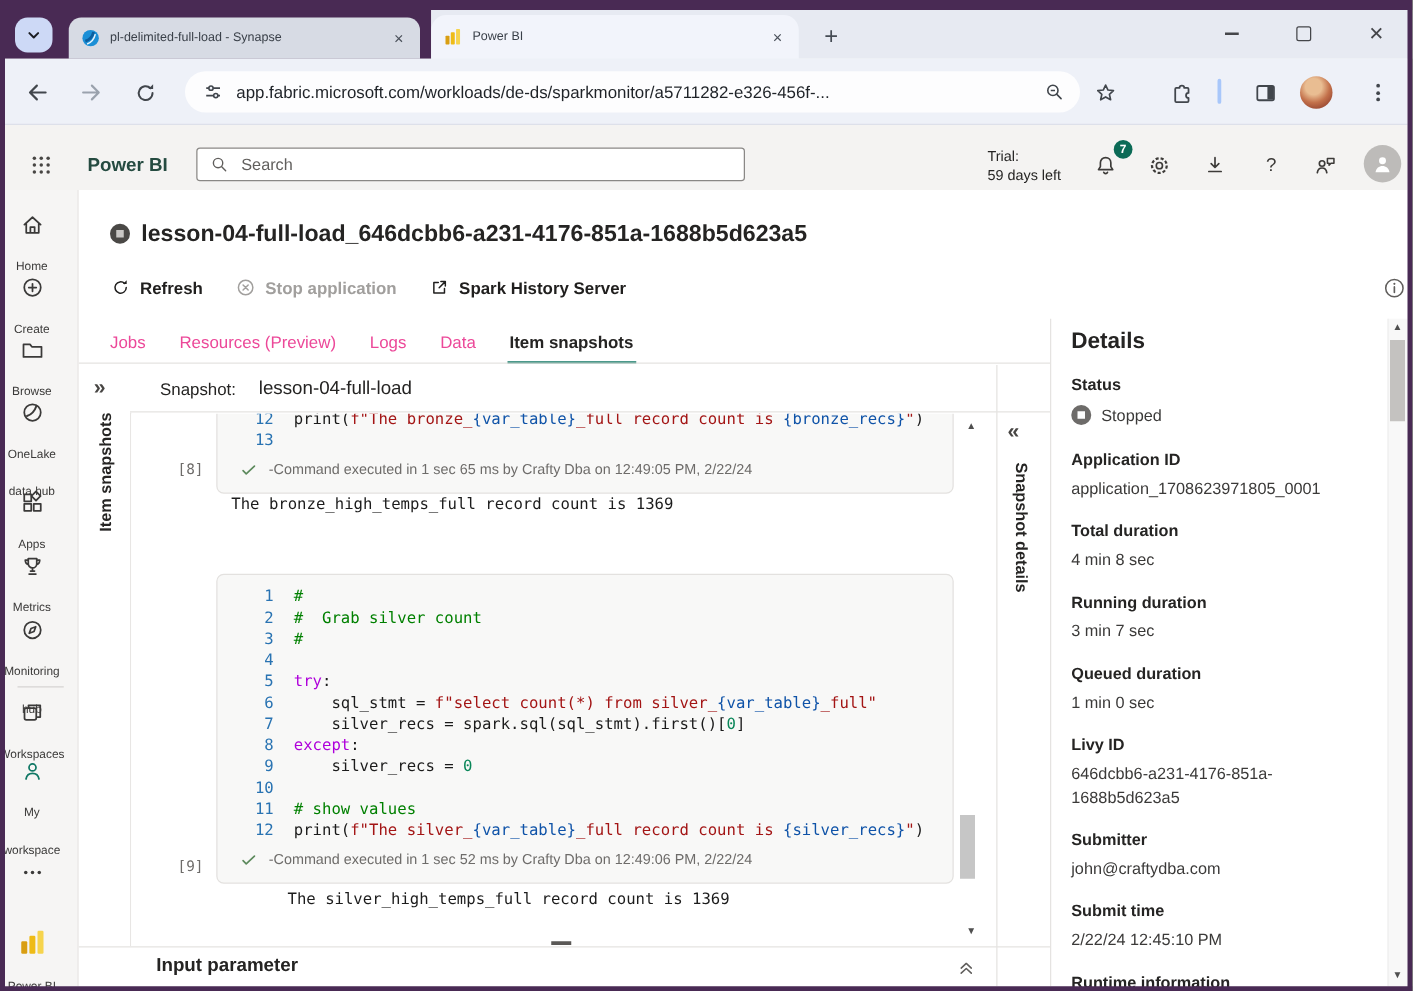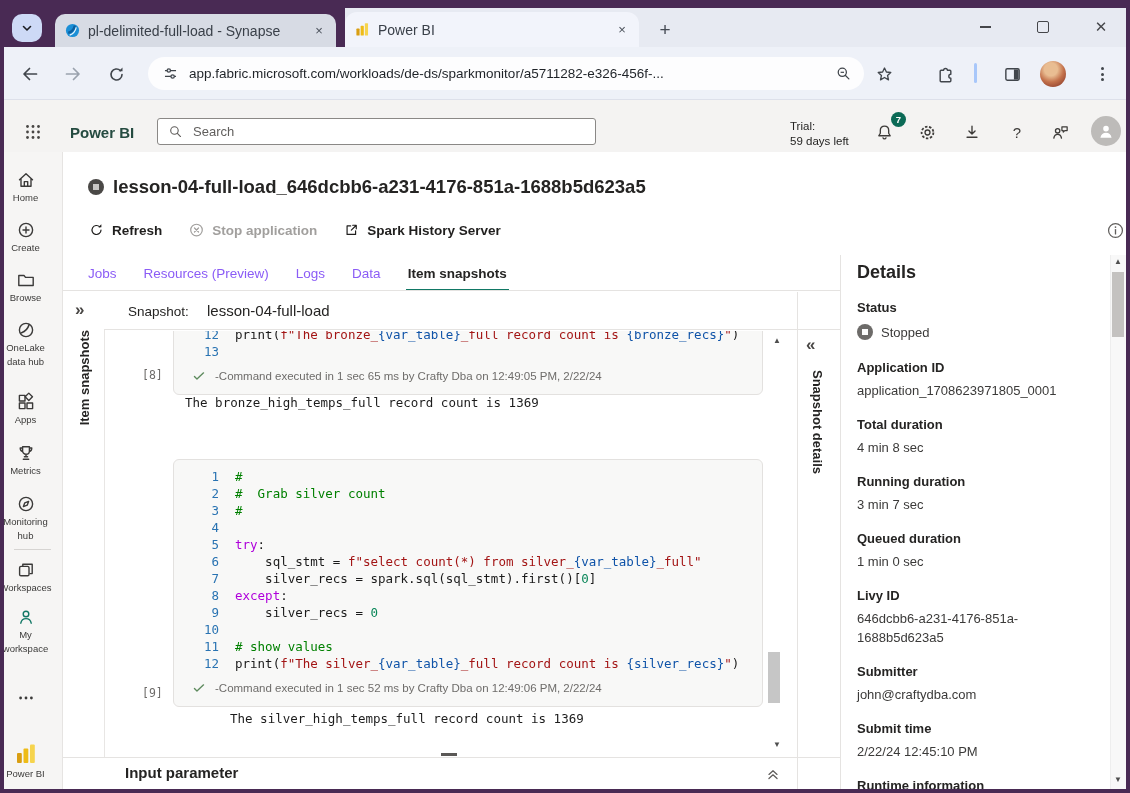--- a/index.html
+++ b/index.html
@@ -13,21 +13,21 @@
   #frame-left{left:0;top:8px;width:4px;height:785px;background:#492a54;}
   #frame-right{left:1126px;top:8px;width:4px;height:785px;background:#492a54;z-index:40;}
   #frame-bottom{left:0;top:789px;width:1130px;height:4px;background:#492a54;z-index:41;}
   #strip-purple{left:0;top:8px;width:345px;height:39px;background:#492a54;}
   #strip-light{left:345px;top:8px;width:785px;height:39px;background:#e7eaf2;}
   #tab-search-btn{left:12px;top:14px;width:30px;height:28px;border-radius:10px;background:#cdd9f6;
     display:flex;align-items:center;justify-content:center;}
   .btab{display:flex;align-items:center;gap:8px;padding:0 8px 0 10px;box-sizing:border-box;}
   #tab-inactive{left:55px;top:14px;width:281px;height:33px;background:#d7dbe4;border-radius:10px 10px 0 0;}
   #tab-active{left:345px;top:12px;width:294px;height:35px;background:#f2f4fb;border-radius:12px 12px 0 0;}
-  .btab .t-title{font-size:14px;color:#3a4049;white-space:nowrap;overflow:hidden;flex:1;}
+  .btab .t-title{font-size:10px;color:#3a4049;white-space:nowrap;overflow:hidden;flex:1;}
   .t-close{width:18px;height:18px;border-radius:50%;display:flex;align-items:center;justify-content:center;
     color:#4a505a;font-size:13px;line-height:1;flex:none;}
   #new-tab-btn{left:652px;top:17px;width:26px;height:26px;color:#454b54;font-size:19px;
     display:flex;align-items:center;justify-content:center;}
   .winctl{width:34px;height:26px;top:14px;display:flex;align-items:center;justify-content:center;color:#45464a;}
   #win-min{left:968px;} #win-max{left:1026px;} #win-close{left:1084px;font-size:15px;}
   #win-min .bar{width:11px;height:1.4px;background:#45464a;}
   #win-max .sq{width:10px;height:10px;border:1.3px solid #45464a;border-radius:2px;}
 
   
@@ -52,41 +52,41 @@
   #trial{left:790px;top:119px;font-size:11.5px;color:#252423;line-height:15px;}
   .hd-ic{position:absolute;top:121px;width:22px;height:22px;display:flex;align-items:center;justify-content:center;color:#3d3b39;}
   #badge{left:891px;top:112px;width:15px;height:15px;border-radius:50%;background:#0b6a56;color:#fff;
     font-size:9.5px;font-weight:700;display:flex;align-items:center;justify-content:center;z-index:5;}
   #help-ic{font-size:15px;color:#3d3b39;}
   #app-avatar{left:1091px;top:116px;width:30px;height:30px;border-radius:50%;background:#bdbbb9;
     display:flex;align-items:center;justify-content:center;}
 
   
   #rail{left:4px;top:152px;width:59px;height:637px;background:#f6f5f4;border-right:1px solid #e6e4e2;box-sizing:border-box;}
-  .rail-item{position:absolute;left:0;width:43px;display:flex;flex-direction:column;align-items:center;}
+  .rail-item{position:absolute;left:0;width:43px;display:flex;flex-direction:column;align-items:center;gap:16px;}
   .rail-icon{width:20px;height:20px;color:#3b3a39;}
   .rail-item.accent .rail-icon{color:#117865;}
   .rail-label{font-size:9.5px;color:#3b3a39;line-height:11.5px;text-align:center;margin-top:2px;}
   #rail-divider{left:14px;top:549px;width:37px;height:1px;background:#d6d4d2;}
 
   
   #main-bg{left:63px;top:152px;width:1063px;height:637px;background:#fff;}
   #page-title-row{left:88px;top:176px;display:flex;align-items:center;gap:9px;}
   .stop-dot{width:16px;height:16px;border-radius:50%;background:#4a4846;display:flex;align-items:center;justify-content:center;flex:none;}
   .stop-dot i{width:6px;height:6px;background:#c8c6c4;}
   #page-title{font-size:18.5px;font-weight:700;color:#252423;}
   #action-bar{left:88px;top:218px;display:flex;align-items:center;gap:26px;height:24px;}
   .action-btn{display:flex;align-items:center;gap:7px;color:#201f1e;}
   .action-btn .a-icon{width:17px;height:17px;display:flex;align-items:center;justify-content:center;}
   .action-btn .a-label{font-size:13.5px;font-weight:600;}
   .action-btn.disabled{color:#a19f9d;cursor:default;}
   #info-ic{left:1106px;top:221px;width:19px;height:19px;color:#605e5c;}
 
   #tabs-row{left:88px;top:255px;height:36px;display:flex;gap:27px;align-items:stretch;}
-  .tab{position:relative;display:flex;align-items:center;font-size:13.5px;color:#8b5cf6;}
+  .tab{position:relative;display:flex;align-items:center;font-size:13.5px;color:#ec4899;}
   .tab.active{font-weight:700;color:#252423;}
   .tab.active::after{content:"";position:absolute;left:-2px;right:-2px;bottom:0;height:2.5px;background:#117865;}
   #tabs-border{left:63px;top:290px;width:777px;height:1px;background:#e5e3e1;}
 
   
   #snap-expand{left:75px;top:300px;font-size:17px;font-weight:700;color:#484644;}
   #left-vlabel{left:77px;top:330px;writing-mode:vertical-rl;transform:rotate(180deg);
     font-size:13px;font-weight:700;color:#252423;}
   #snap-header-label{left:128px;top:304px;font-size:13.5px;color:#252423;}
   #snap-header-value{left:207px;top:302px;font-size:15px;color:#252423;}

